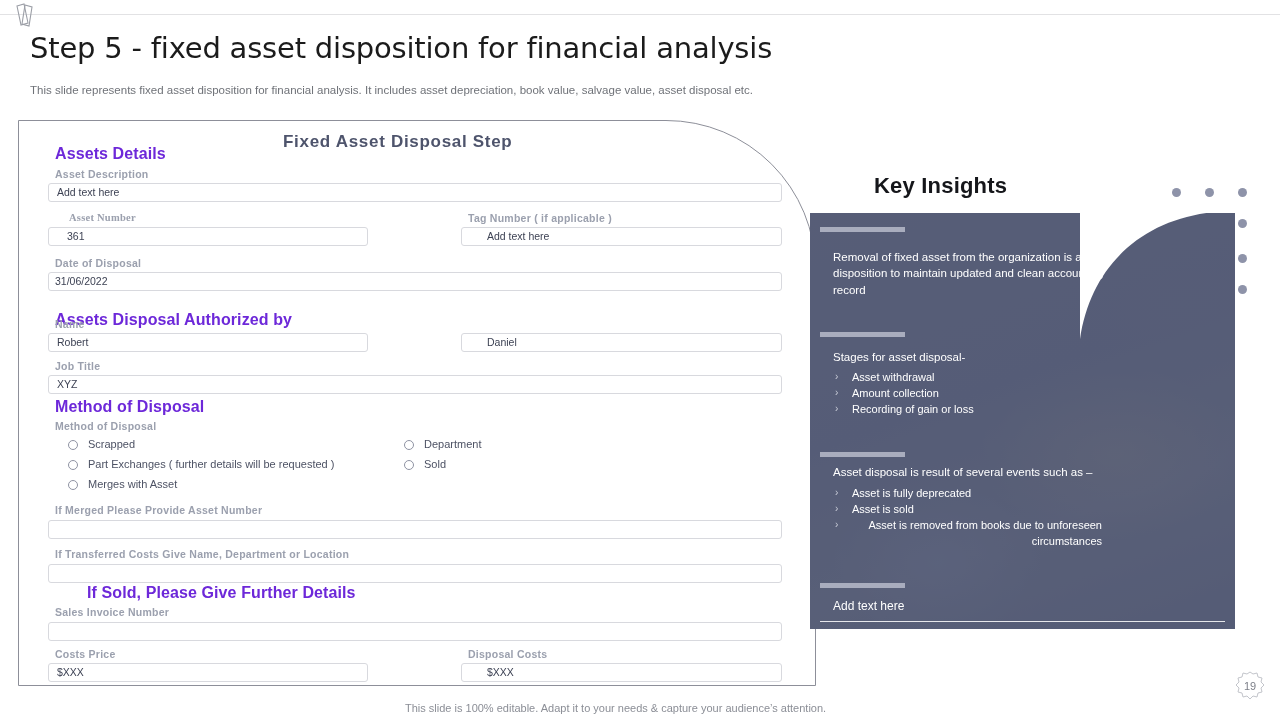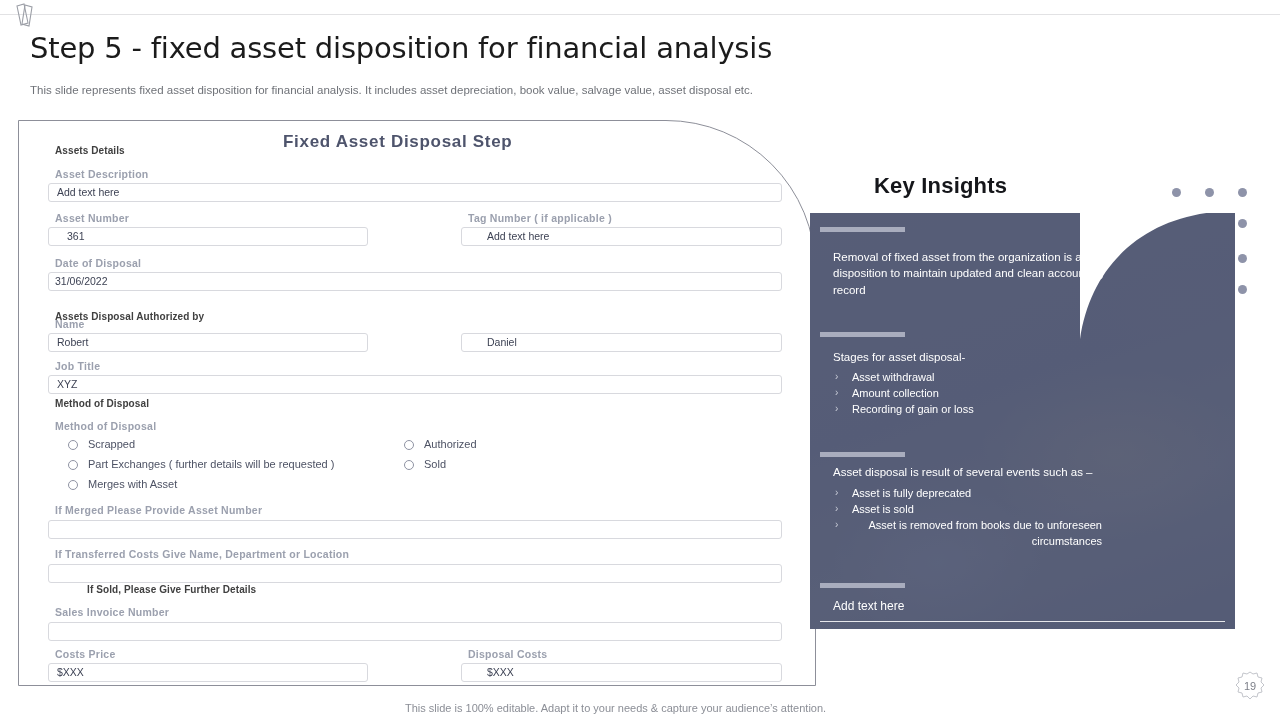--- a/index.html
+++ b/index.html
@@ -29,21 +29,21 @@
     position:absolute;left:18px;top:120px;width:798px;height:566px;
     background:#ffffff;border:1px solid #8d8f99;
     border-top-right-radius:150px;
     box-sizing:border-box;
   }
   .form-title{
     position:absolute;left:283px;top:132px;
     font-size:17px;font-weight:bold;color:#4e546c;letter-spacing:.7px;
   }
   .sec-head{
-    position:absolute;font-size:10px;font-weight:bold;color:#404040;letter-spacing:.1px;
+    position:absolute;font-size:16px;font-weight:bold;color:#6d28d9;letter-spacing:.1px;
   }
   .fld-label{
     position:absolute;font-size:10.5px;font-weight:bold;color:#9ba0ae;letter-spacing:.25px;
   }
   .fld-box{
     position:absolute;height:19px;border:1px solid #d8d9de;border-radius:3px;
     background:#fff;box-sizing:border-box;
   }
   .fld-val{
     position:absolute;font-size:10.5px;color:#3d4254;line-height:19px;
@@ -111,21 +111,21 @@
 
 <div class="form-card"></div>
 <div class="form-title">Fixed Asset Disposal Step</div>
 
 <div class="sec-head" style="left:55px;top:145px;">Assets Details</div>
 
 <div class="fld-label" style="left:55px;top:168px;">Asset Description</div>
 <div class="fld-box" style="left:48px;top:183px;width:734px;"></div>
 <div class="fld-val" style="left:57px;top:183px;">Add text here</div>
 
-<div class="fld-label" style="left:55px;top:212px;">Asset Number</div>
+<div class="fld-label" style="left:69px;top:212px;font-family:Liberation Serif, serif;">Asset Number</div>
 <div class="fld-box" style="left:48px;top:227px;width:320px;"></div>
 <div class="fld-val" style="left:67px;top:227px;">361</div>
 
 <div class="fld-label" style="left:468px;top:212px;">Tag Number ( if applicable )</div>
 <div class="fld-box" style="left:461px;top:227px;width:321px;"></div>
 <div class="fld-val" style="left:487px;top:227px;">Add text here</div>
 
 <div class="fld-label" style="left:55px;top:257px;">Date of Disposal</div>
 <div class="fld-box" style="left:48px;top:272px;width:734px;"></div>
 <div class="fld-val" style="left:55px;top:272px;">31/06/2022</div>
@@ -147,21 +147,21 @@
 <div class="fld-label" style="left:55px;top:420px;">Method of Disposal</div>
 
 <div class="radio-circ" style="left:68px;top:440px;"></div>
 <div class="radio-row" style="left:88px;top:438px;">Scrapped</div>
 <div class="radio-circ" style="left:68px;top:460px;"></div>
 <div class="radio-row" style="left:88px;top:458px;">Part Exchanges ( further details will be requested )</div>
 <div class="radio-circ" style="left:68px;top:480px;"></div>
 <div class="radio-row" style="left:88px;top:478px;">Merges with Asset</div>
 
 <div class="radio-circ" style="left:404px;top:440px;"></div>
-<div class="radio-row" style="left:424px;top:438px;">Authorized</div>
+<div class="radio-row" style="left:424px;top:438px;">Department</div>
 <div class="radio-circ" style="left:404px;top:460px;"></div>
 <div class="radio-row" style="left:424px;top:458px;">Sold</div>
 
 <div class="fld-label" style="left:55px;top:504px;">If Merged Please Provide Asset Number</div>
 <div class="fld-box" style="left:48px;top:520px;width:734px;"></div>
 
 <div class="fld-label" style="left:55px;top:548px;">If Transferred Costs Give Name, Department or Location</div>
 <div class="fld-box" style="left:48px;top:564px;width:734px;"></div>
 
 <div class="sec-head" style="left:55px;top:584px;padding-left:32px;">If Sold, Please Give Further Details</div>

